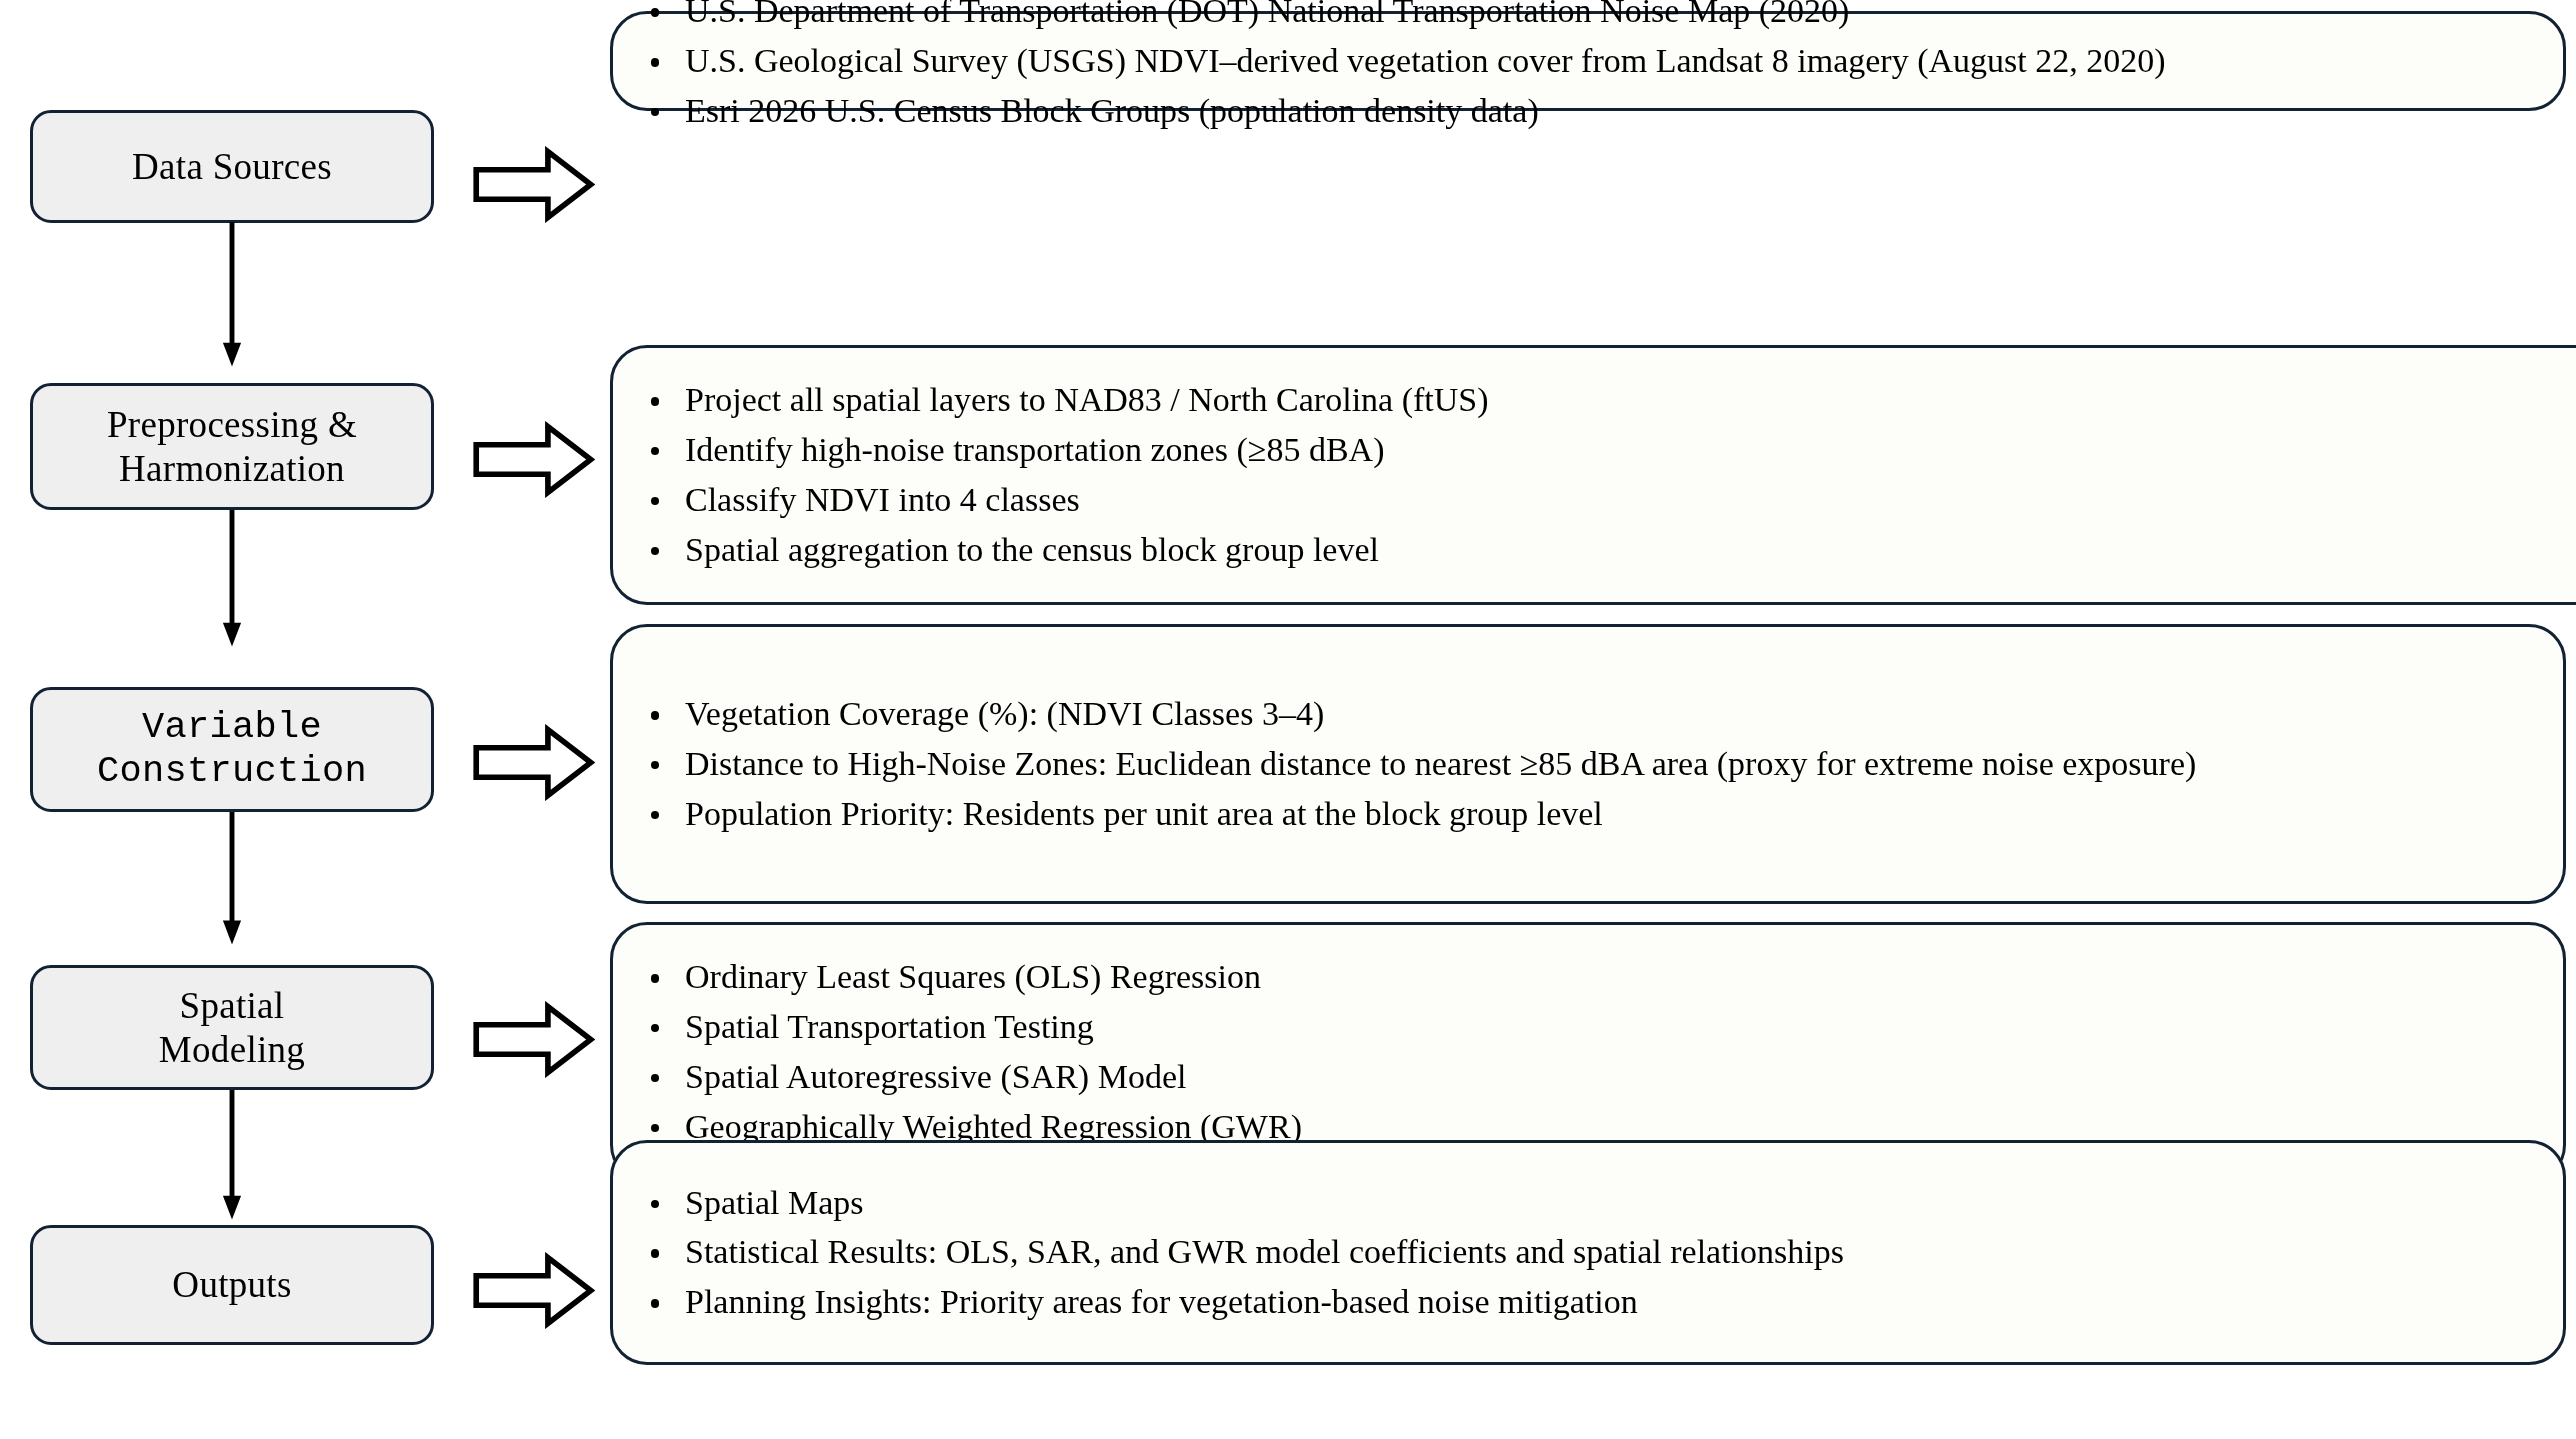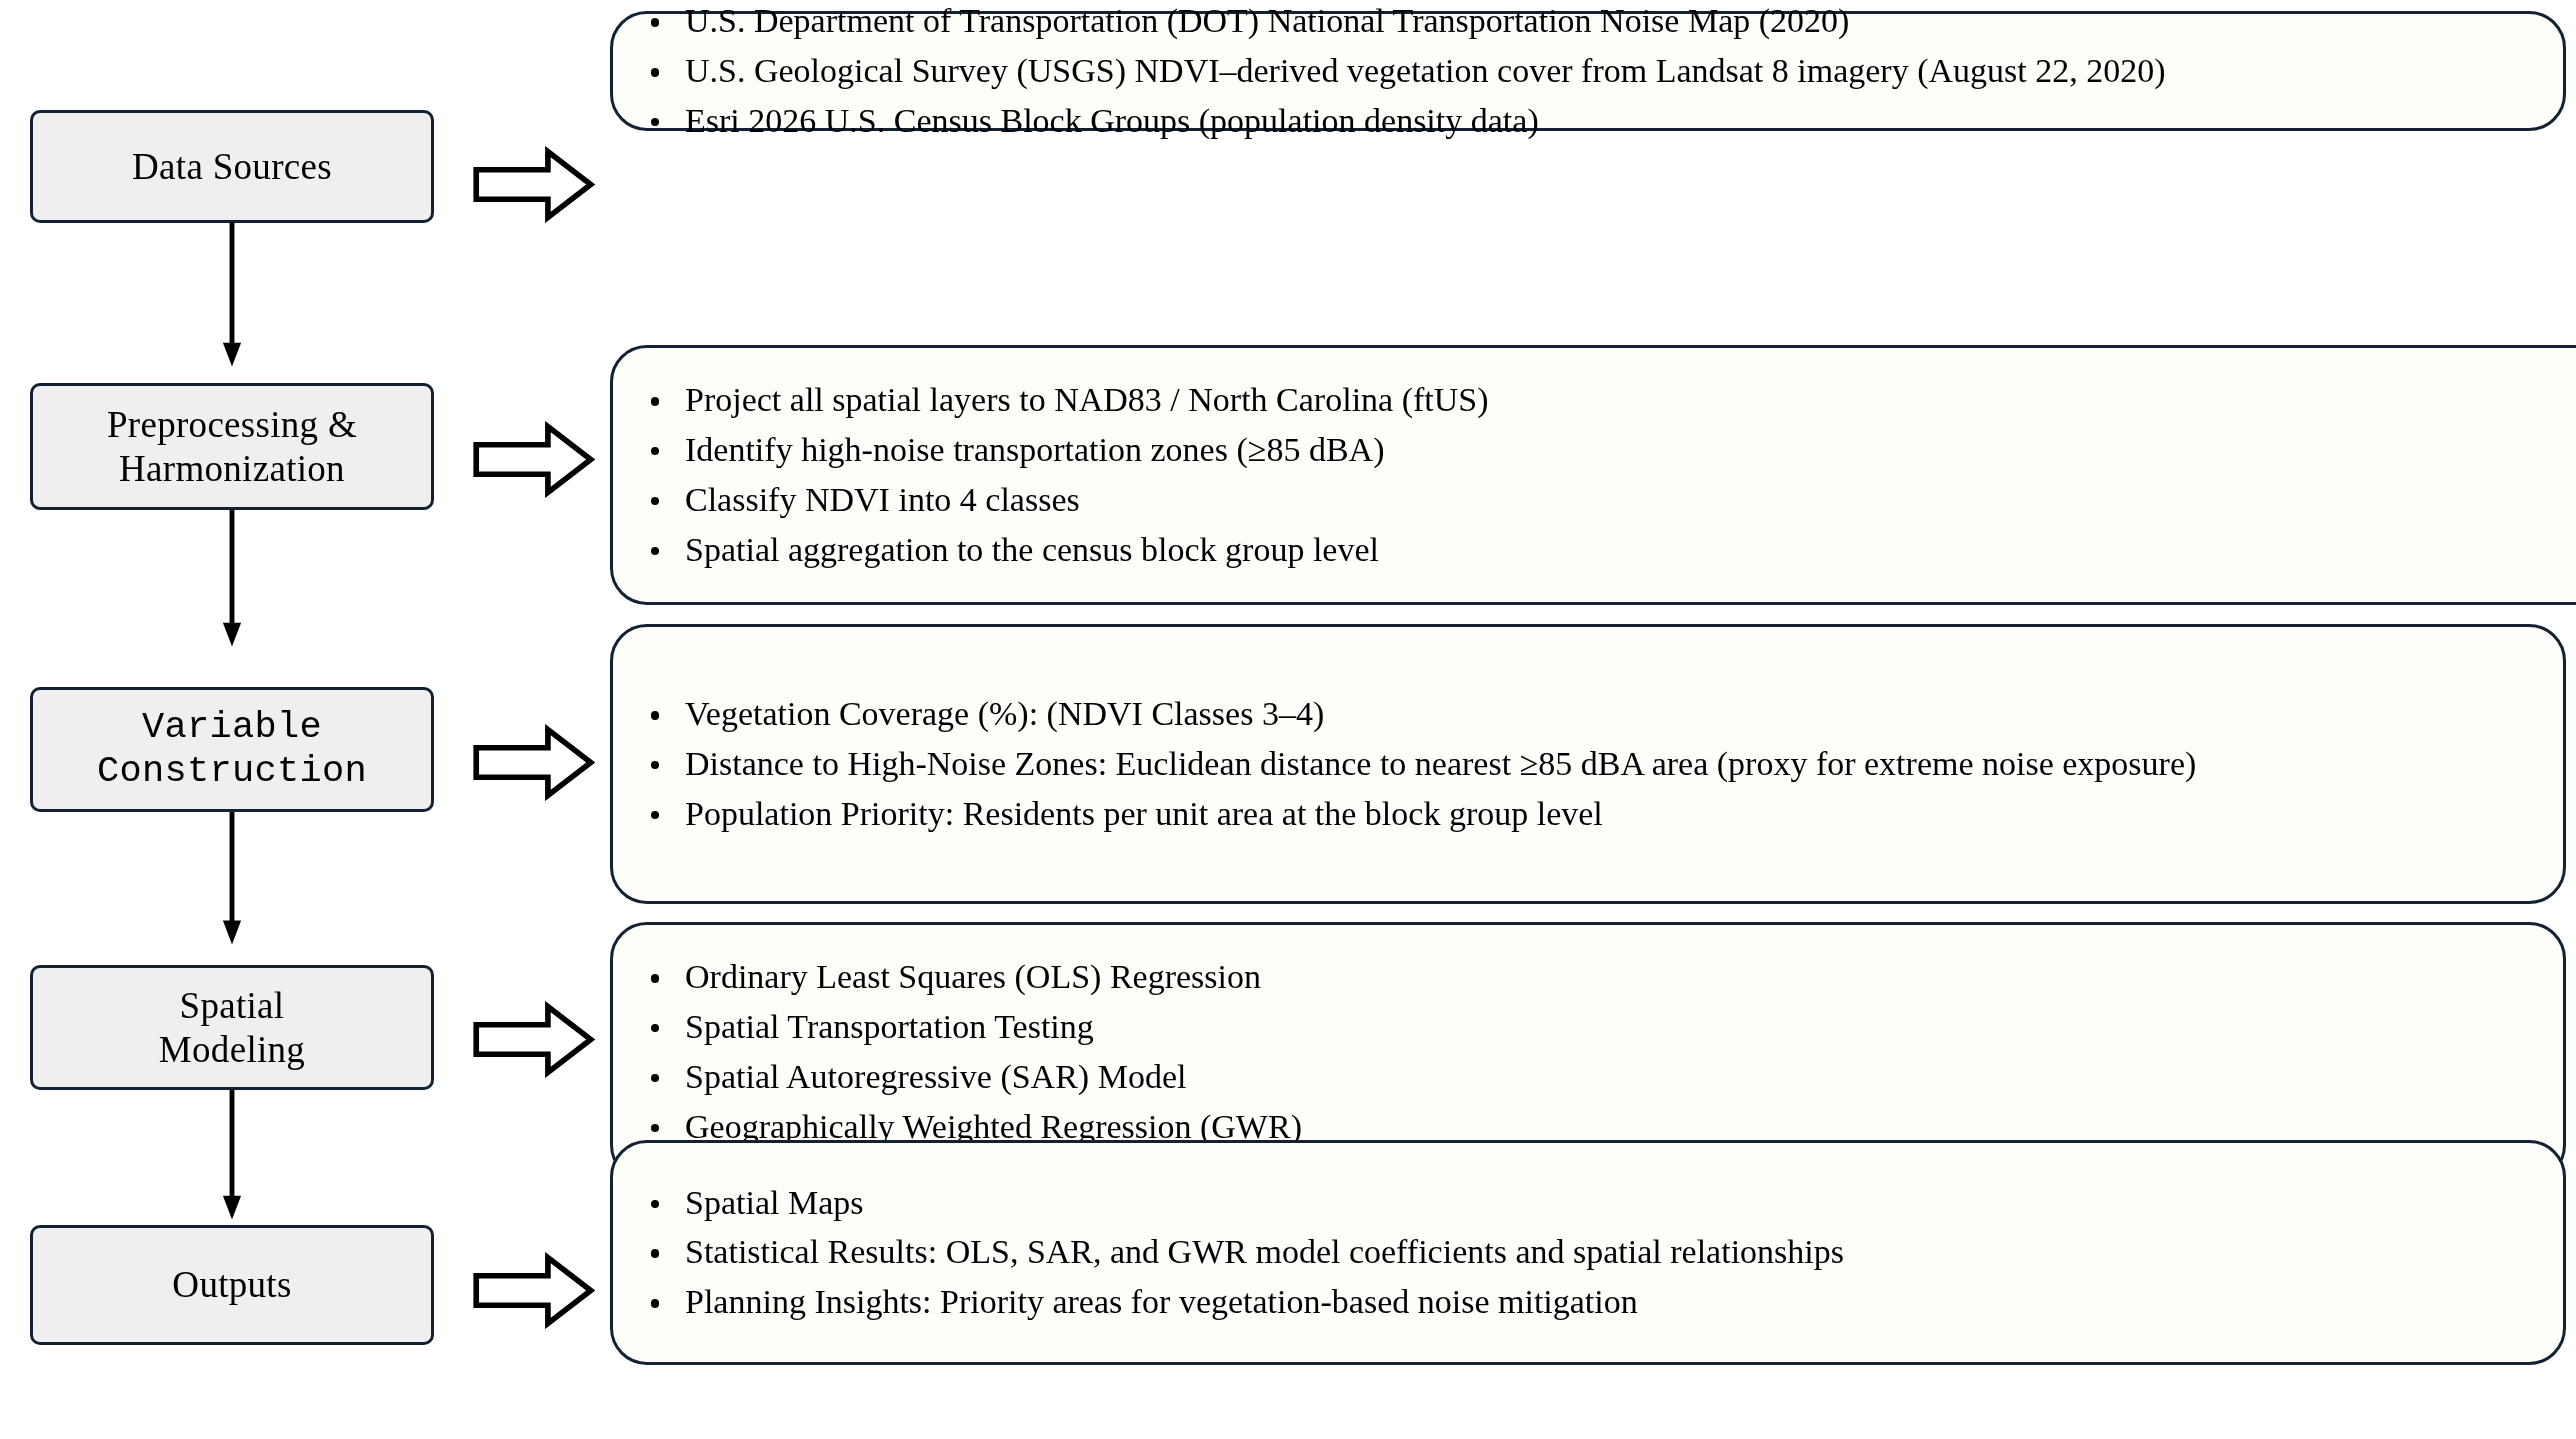--- a/index.html
+++ b/index.html
@@ -19,21 +19,21 @@
     background: #ffffff;
     overflow: hidden;
   }
 
   
   .stage-box {
     position: absolute;
     box-sizing: border-box;
     background: #efefef;
     border: 3.5px solid #122232;
-    border-radius: 10px;
+    border-radius: 21px;
     display: flex;
     align-items: center;
     justify-content: center;
     text-align: center;
     line-height: 1.18;
     font-size: 37px;
     letter-spacing: 0.3px;
     color: #000000;
     padding: 4.2px 7px;
   }
@@ -102,21 +102,21 @@
   <div class="stage-box" style="left:30px; top:110px; width:404px; height:113px;">
     <span class="stage-label">Data Sources</span>
   </div>
 
   <div class="block-arrow" style="left:472px; top:146px;">
     <svg viewBox="0 0 175 110" preserveAspectRatio="none">
       <polygon points="6,34 108,34 108,8 169,55 108,102 108,76 6,76" fill="#ffffff" stroke="#000000" stroke-width="8" stroke-linejoin="miter"></polygon>
     </svg>
   </div>
 
-  <div class="detail-box" style="left:610px; top:11.3px; width:1956px; height:120px;">
+  <div class="detail-box" style="left:610px; top:11.3px; width:1956px; height:100px;">
     <ul class="bullets">
       <li>U.S. Department of Transportation (DOT) National Transportation Noise Map (2020)</li>
       <li>U.S. Geological Survey (USGS) NDVI–derived vegetation cover from Landsat 8 imagery (August 22, 2020)</li>
       <li>Esri 2026 U.S. Census Block Groups (population density data)</li>
     </ul>
   </div>
 
   <div class="connector" style="left:218px; top:222px; height:146px;">
     <svg viewBox="0 0 40 208" preserveAspectRatio="none">
       <line x1="20" y1="0" x2="20" y2="182" stroke="#000000" stroke-width="7"></line>

